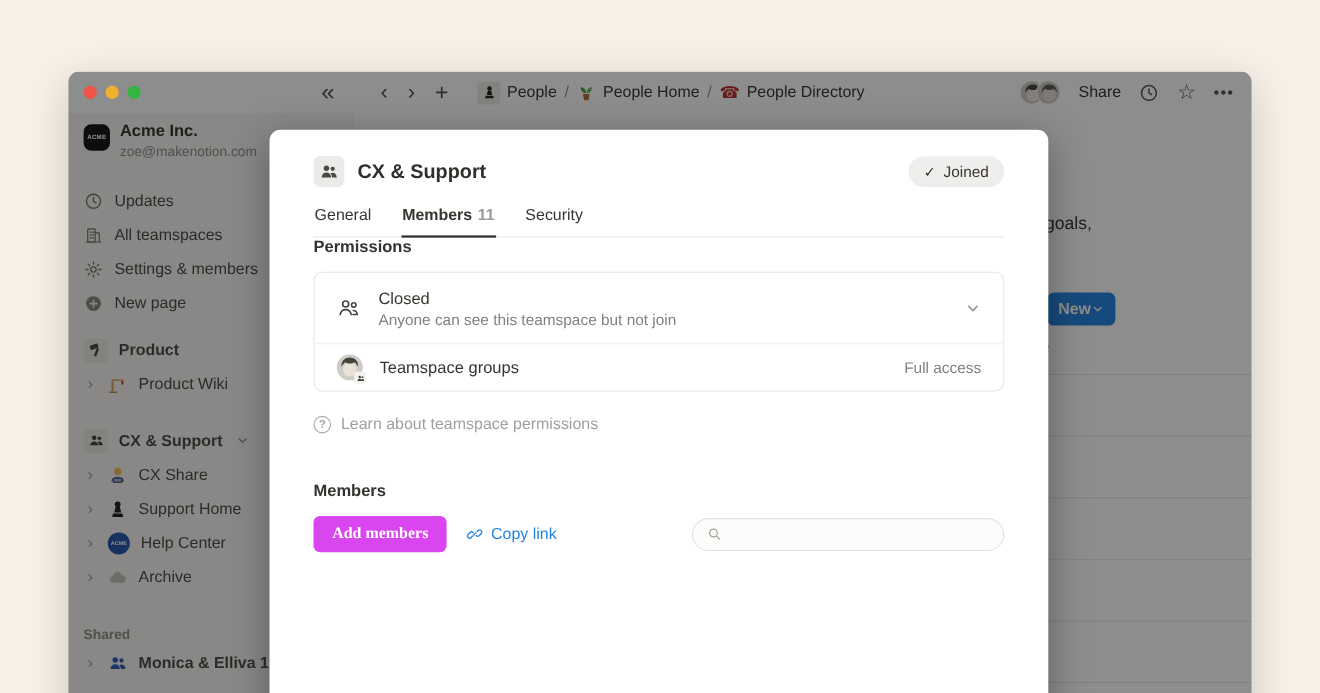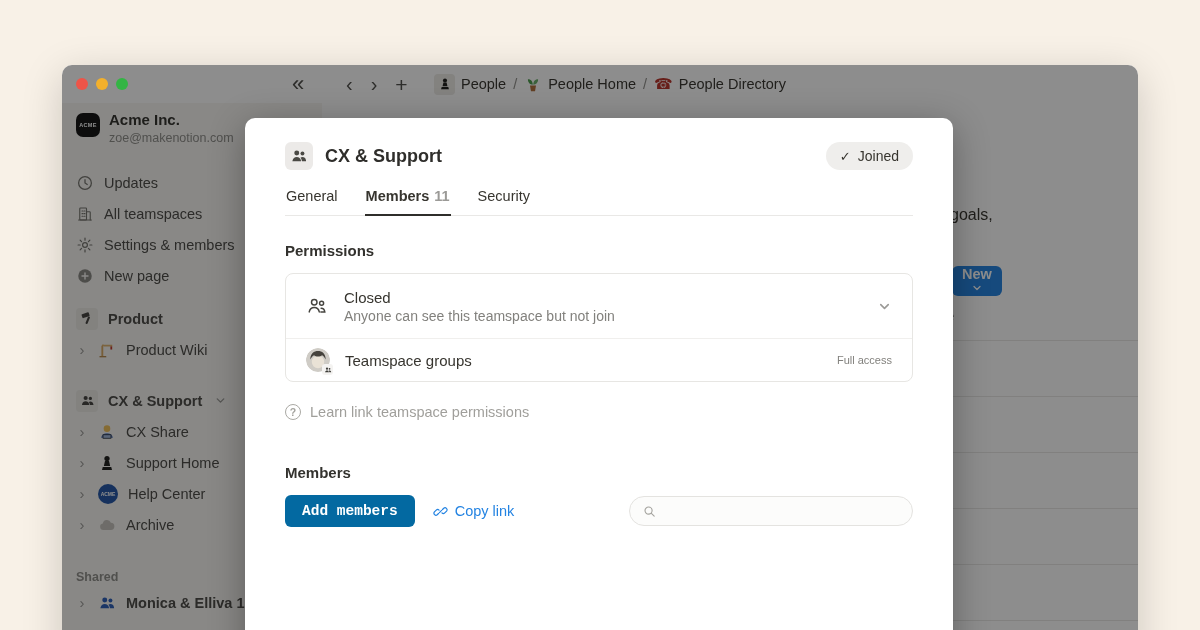--- a/index.html
+++ b/index.html
@@ -54,73 +54,73 @@
   .gap-sm { height:12px; } .gap-md { height:20px; } .gap-lg { height:27px; }
   .shared-label { font-size:12.5px; font-weight:600; color:#8f8e8a; height:20px; display:flex; align-items:center; }
   .chev-after { width:13px; height:13px; color:#9b9a97; margin-left:2px; }
   .pawn-dark { color:#1f1e1c; }
   .cloud-gray { color:#c6c3bd; }
   .help-badge { width:20px; height:20px; background:#2456a6; color:#fff; font-size:5px; font-weight:700;
                 border-radius:50%; display:flex; align-items:center; justify-content:center; flex:none; }
   .blue-ppl { color:#2e5fb7; }
 
   
-  .cv-goals { position:absolute; left:628px; top:103px; font-size:16px; color:#37352f; }
+  .cv-goals { position:absolute; left:628px; top:92px; font-size:16px; color:#37352f; }
   .cv-new { position:absolute; left:630px; top:163px; height:30px; padding:0 10px; background:#2383e2; color:#fff;
-            border-radius:6px; display:flex; align-items:center; gap:0; font-size:14.5px; font-weight:600; border:none;flex-direction:column; }
+            border-radius:6px; display:flex; align-items:center; gap:0; font-size:14.5px; font-weight:600; border:none; }
   .cv-new svg { width:12px; height:12px; }
   .cv-colhdr { position:absolute; left:604px; top:205px; font-size:14.5px; color:#6f6e6a; }
   .cv-line { position:absolute; left:0; right:0; height:1px; background:#e9e8e5; }
 
   
   .modal { position:absolute; left:183px; top:53px; width:708px; height:560px; background:#fff; z-index:10;
            border-radius:10px; box-shadow:0 8px 36px rgba(0,0,0,.32); padding:24px 40px; font-size:14.5px; }
   .m-head { display:flex; align-items:center; gap:12px; }
   .m-iconbox { width:28px; height:28px; border-radius:6px; background:#eceae8; display:flex; align-items:center; justify-content:center; }
   .m-iconbox svg { width:18px; height:18px; color:#4a4944; }
   .m-title { font-size:18px; font-weight:700; color:#2f2e2b; }
   .joined { margin-left:auto; background:#efeeec; border:none; border-radius:999px; padding:6px 14px;
             display:flex; align-items:center; gap:7px; font-size:14px; font-weight:500; color:#37352f; cursor:default; }
   .joined .chk { font-size:13px; }
 
   .m-tabs { display:flex; gap:26px; margin-top:18px; border-bottom:1px solid #e9e8e6; }
   .tab { padding:0 1px 10px; color:#37352f; font-size:14.5px; cursor:default; }
   .tab .cnt { color:#9b9a97; margin-left:5px; }
   .tab.active { font-weight:700; border-bottom:2px solid #2f2e2b; margin-bottom:-1px; }
 
-  .sec-h { margin-top:26px; font-size:15px; font-weight:700; color:#33322e; }
+  .sec-h { font-size:15px; font-weight:700; color:#33322e; }
 
   .perm-card { margin-top:14px; border:1px solid #e7e6e3; border-radius:8px; }
   .drop-row { display:flex; align-items:center; gap:16px; padding:10px 20px; height:64px; cursor:default; }
   .drop-row .dic { width:22px; height:22px; color:#45443f; flex:none; }
   .drop-title { font-size:15px; color:#37352f; }
   .drop-sub { font-size:14px; color:#82817d; margin-top:2px; }
   .chev-end { margin-left:auto; width:15px; height:15px; color:#9b9a97; flex:none; }
   .card-sep { height:1px; background:#f0efed; }
   .prow { display:flex; align-items:center; gap:15px; padding:0 20px; height:42px; }
   .prow-label { font-size:15px; color:#37352f; }
-  .access { margin-left:auto; display:flex; align-items:center; gap:4px; font-size:11px; color:#82817d; cursor:default; }
+  .access { margin-left:auto; display:flex; align-items:center; gap:4px; font-size:14px; color:#82817d; cursor:default; }
   .access .chev-sm { width:13px; height:13px; color:#9b9a97; }
   .ppl-box { width:24px; height:24px; border-radius:5px; background:#efeeec; display:flex; align-items:center; justify-content:center; flex:none; }
   .ppl-box svg { width:16px; height:16px; color:#4a4944; }
   .owner-av { position:relative; width:24px; height:24px; flex:none; }
   .owner-av .face { width:24px; height:24px; border-radius:50%; overflow:hidden; display:block; }
   .owner-badge { position:absolute; right:-3px; bottom:-3px; width:11px; height:11px; border-radius:3px;
                  background:#f4f3f1; display:flex; align-items:center; justify-content:center; }
   .owner-badge svg { width:8px; height:8px; color:#3c3b37; }
   .acme-24 { width:24px; height:24px; font-size:5.5px; border-radius:8px; margin-top:0; }
 
   .learn { margin-top:22px; display:flex; align-items:center; gap:9px; color:#a09f9b; font-size:14.5px; cursor:default; }
   .qc { width:16px; height:16px; border:1.4px solid #aaa9a4; border-radius:50%; font-size:10.5px; font-weight:700;
         display:flex; align-items:center; justify-content:center; color:#a5a49f; }
 
   .members-h { margin-top:44px; }
   .actions { margin-top:14px; display:flex; align-items:center; }
-  .btn-add { background:#0369a1; color:#fff; border:none; border-radius:6px; padding:8px 17px;
-             font-size:14.5px; font-weight:600; font-family:Liberation Mono, monospace; }
+  .btn-add { background:#d946ef; color:#fff; border:none; border-radius:6px; padding:8px 17px;
+             font-size:14.5px; font-weight:600; font-family:Liberation Serif, serif; }
   .copy-link { margin-left:18px; display:flex; align-items:center; gap:7px; color:#2383e2; font-size:14.5px; font-weight:500; cursor:default; }
   .copy-link svg { width:15px; height:15px; }
   .m-search { margin-left:auto; width:284px; height:30px; border:1px solid #e4e3e0; background:#fcfcfb;
               border-radius:999px; display:flex; align-items:center; gap:8px; padding:0 12px; }
   .m-search svg { width:15px; height:15px; color:#a5a49f; flex:none; }
   .m-search input { border:none; outline:none; background:transparent; font-size:14px; width:100%;
                     font-family:inherit; color:#37352f; }
   .m-search input::placeholder { color:#a8a7a2; }
 
   .nowrap { white-space:nowrap; }
@@ -232,20 +232,36 @@
         <svg width="17" height="17" class="emoji-ic">
             <use href="#i-plant"></use>
           </svg>
         <span>People Home</span>
       </span>
       <span class="slash">/</span>
       <span class="crumb">
         <span style="color:#b9332a; font-size:15px">☎</span>
         <span>People Directory</span>
       </span>
+    </div>
+    <div class="tb-item tb-right">
+      <span class="avatars">
+        <span class="av"><svg width="22" height="22">
+              <use href="#i-face"></use>
+            </svg></span>
+        <span class="av"><svg width="22" height="22" style="opacity:.8">
+              <use href="#i-face"></use>
+            </svg></span>
+      </span>
+      <span class="share">Share</span>
+      <svg class="tbsvg">
+          <use href="#i-clock"></use>
+        </svg>
+      <span class="star-glyph">☆</span>
+      <span class="dots-glyph">•••</span>
     </div>
   </div>
 
   <div class="sidebar">
     <div class="ws">
       <span class="acme-badge">ACME</span>
       <span>
         <div class="ws-name">Acme Inc.</div>
         <div class="ws-mail">zoe@makenotion.com</div>
       </span>
@@ -423,21 +439,21 @@
         <span class="access">
           <span>Full access</span>
         </span>
       </div>
 
 
     </div>
 
     <div class="learn">
       <span class="qc">?</span>
-      <span>Learn link teamspace permissions</span>
+      <span>Learn about teamspace permissions</span>
     </div>
 
     <div class="sec-h members-h">Members</div>
 
     <div class="actions">
       <button class="btn-add">Add members</button>
       <span class="copy-link">
         <svg>
             <use href="#i-link"></use>
           </svg>

